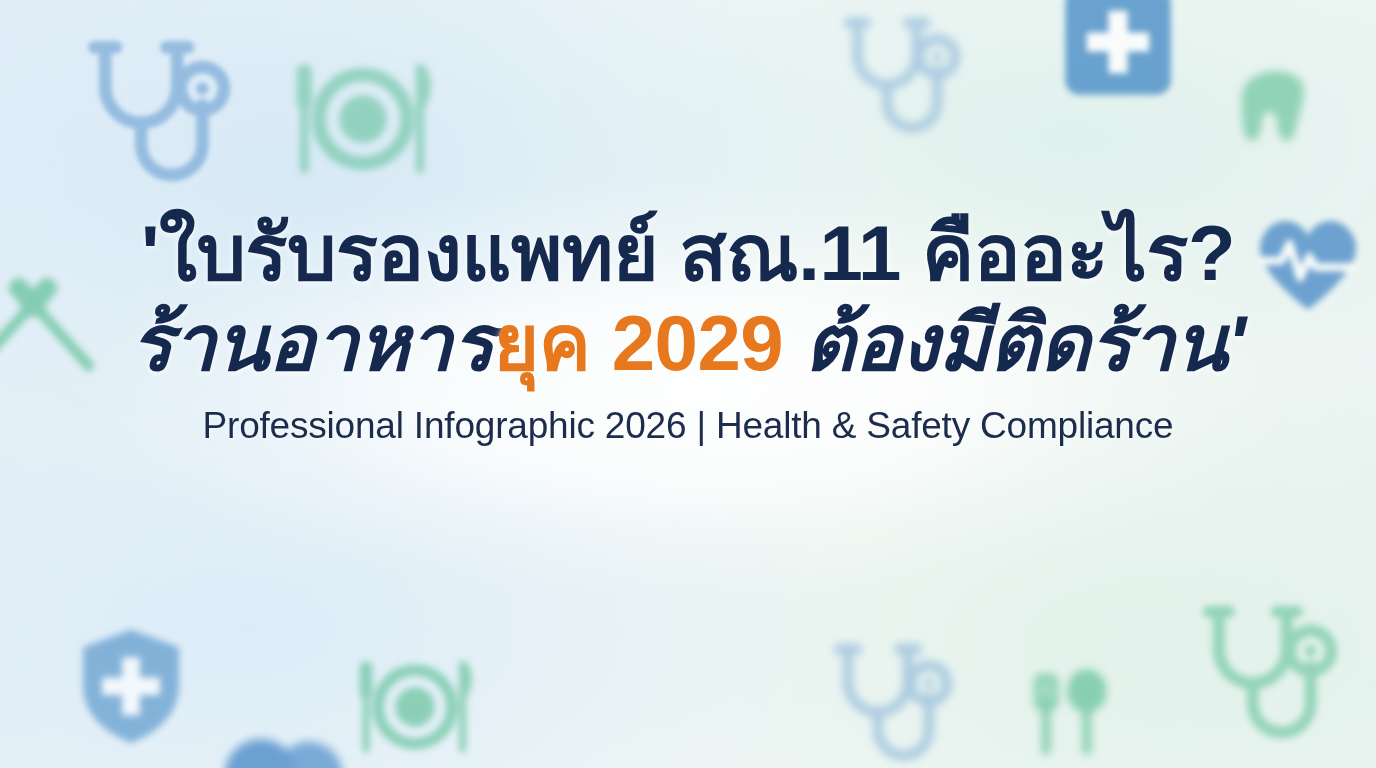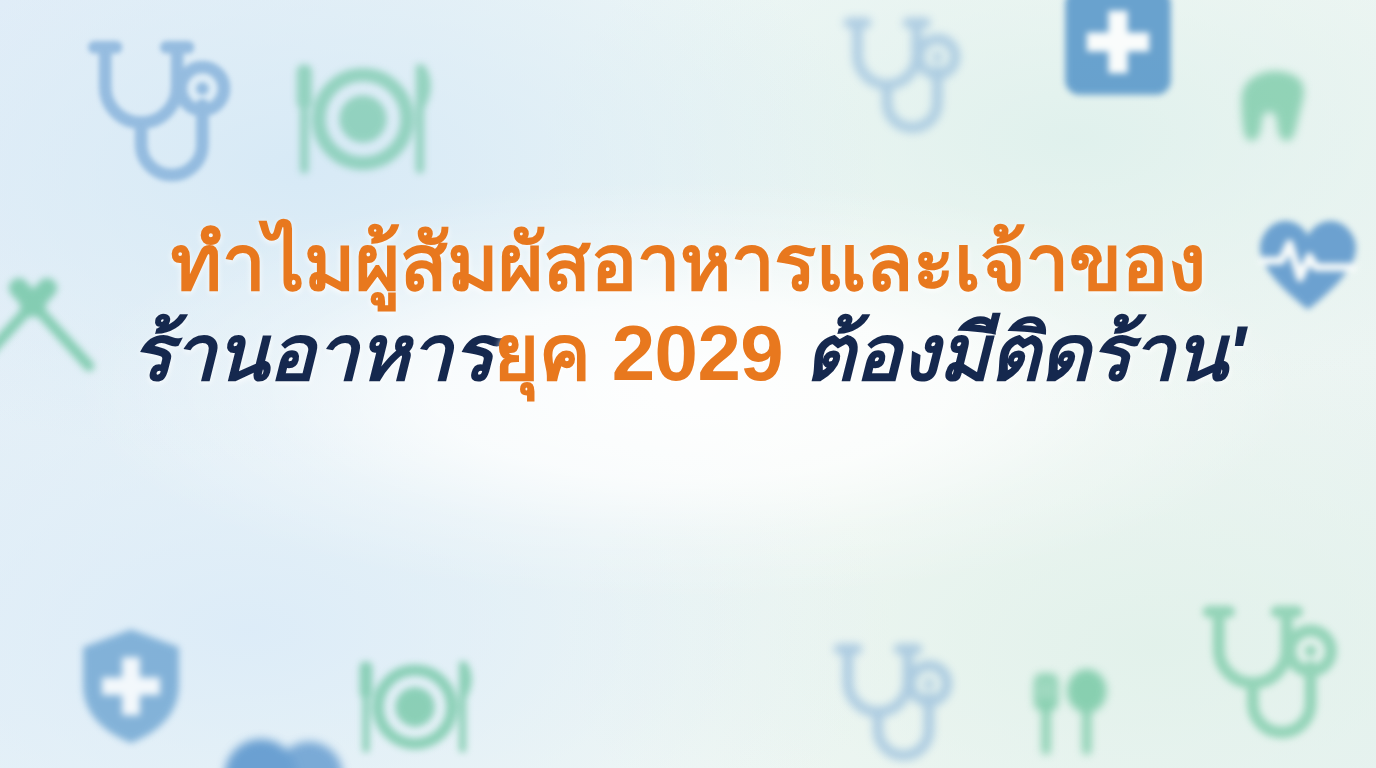--- a/index.html
+++ b/index.html
@@ -177,20 +177,21 @@
     <path d="M44 56 v12 a17 17 0 0 0 34 0 V46" fill="none" stroke="#4cb989" stroke-width="7" stroke-linecap="round"></path>
     <circle cx="78" cy="37" r="12" fill="none" stroke="#4cb989" stroke-width="7"></circle>
     <circle cx="78" cy="37" r="3.5" fill="#4cb989"></circle>
         </svg></div>
     </div>
 
   <div class="headline-glow"></div>
 
   <div class="hero">
 
+    <div class="title-line line-1">'ใบรับรองแพทย์ สณ.11 คืออะไร?</div>
 
-    <div class="title-line line-2">ทำไมผู้สัมผัสอาหารและเจ้าของ</div>
 
     <div class="title-line line-3"><span class="accent-navy">ร้านอาหาร</span><span class="accent-orange">ยุค 2029 </span><span class="accent-navy">ต้องมีติดร้าน'</span></div>
 
+    <div class="subtitle">Professional Infographic 2026 | Health &amp; Safety Compliance</div>
   </div>
 
 </div>
 
 </body></html>

